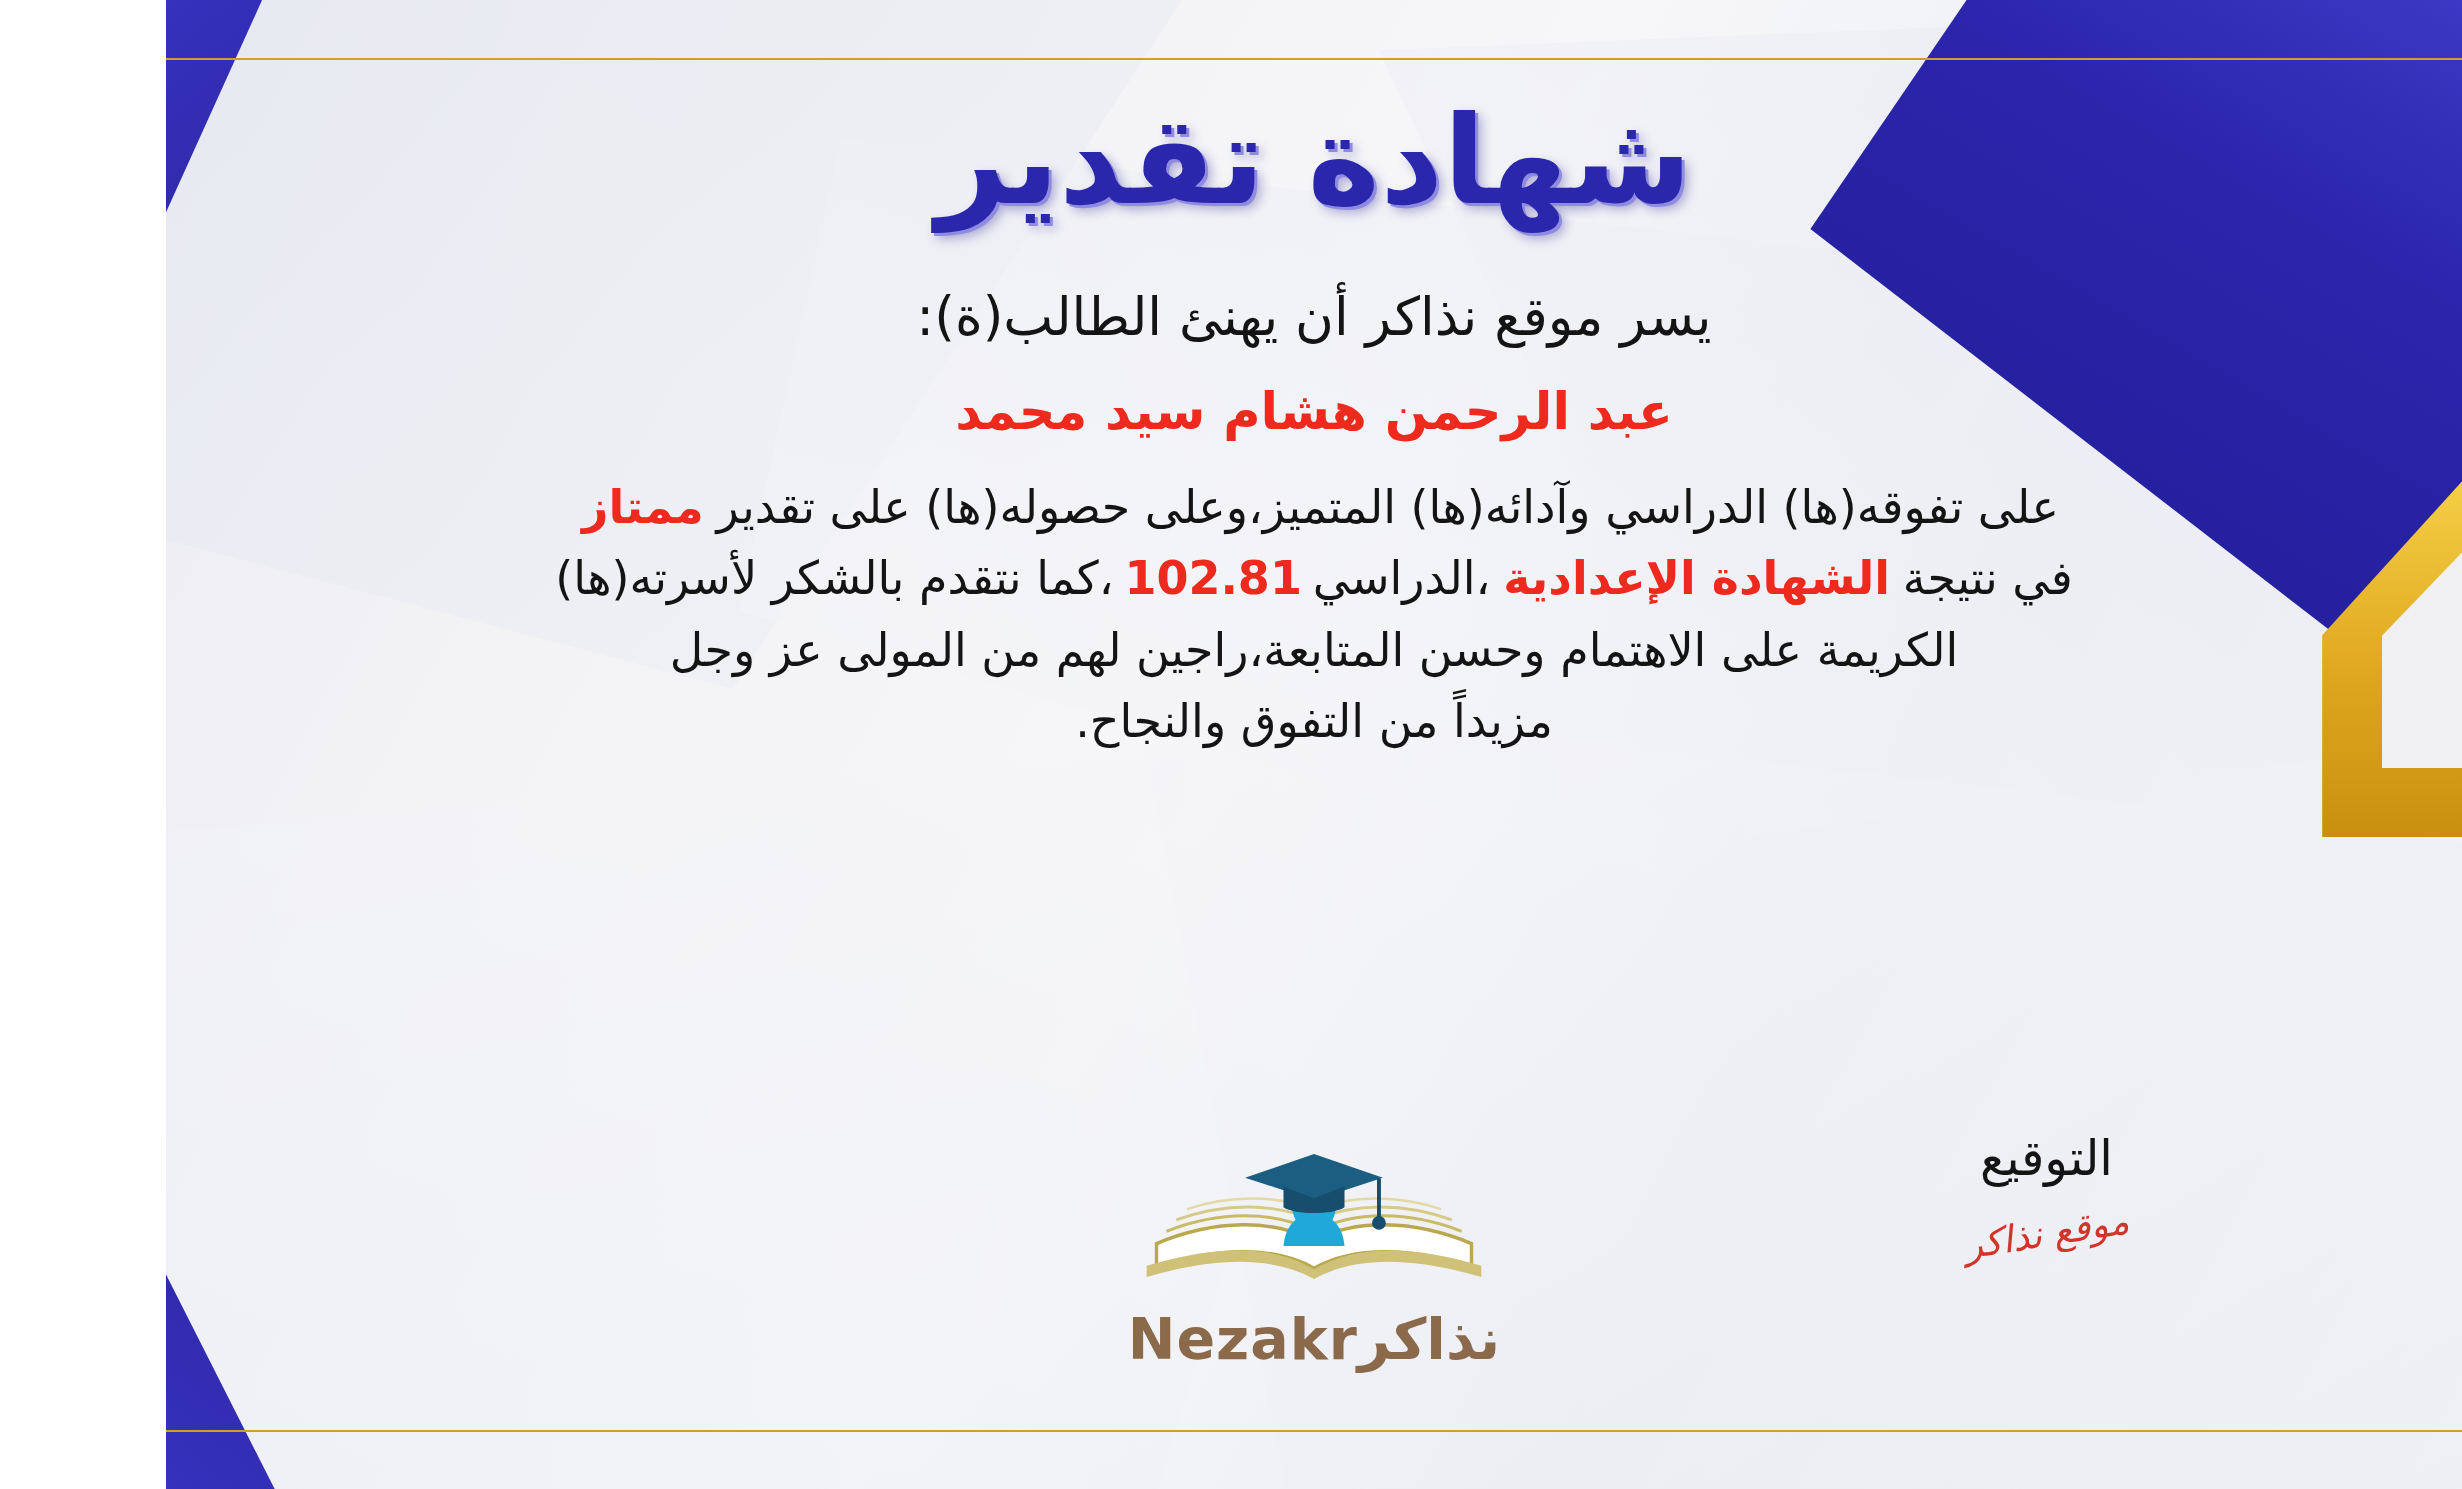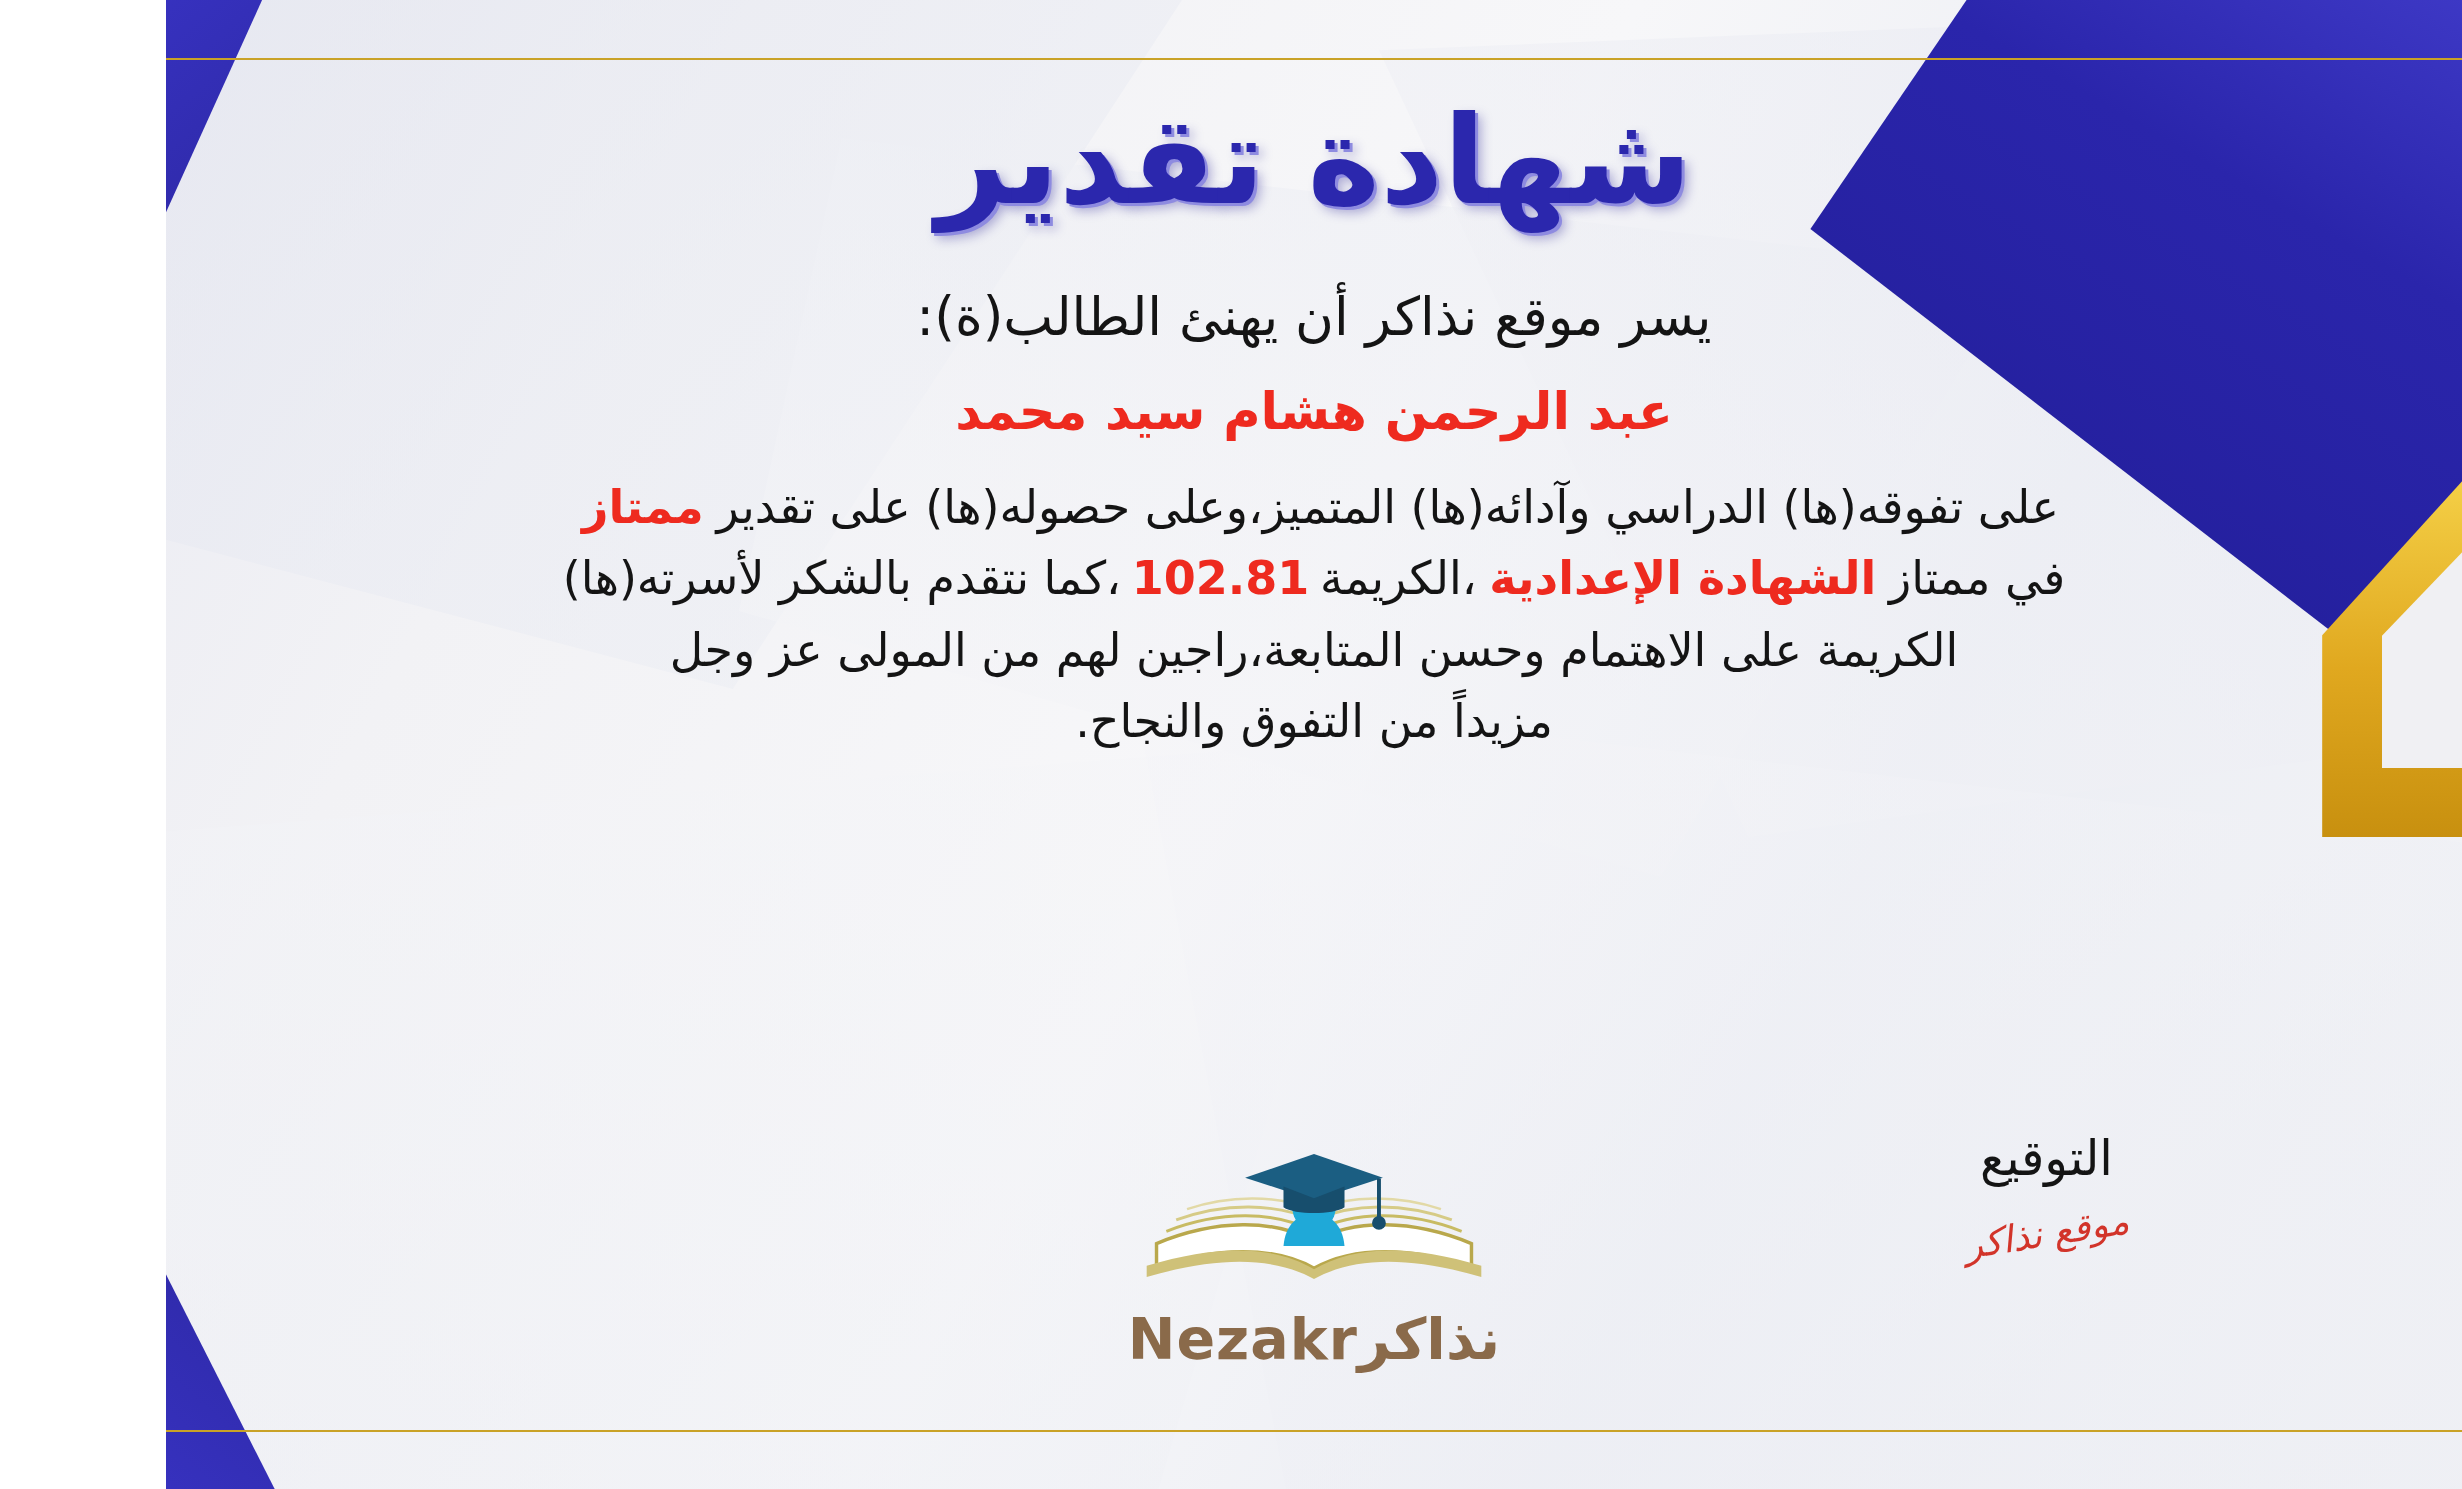--- a/index.html
+++ b/index.html
@@ -329,21 +329,21 @@
     <div class="title">شهادة تقدير</div>
 
     <div class="body-block">
 
       <div class="intro">يسر موقع نذاكر أن يهنئ الطالب(ة):</div>
 
       <div class="student-name">عبد الرحمن هشام سيد محمد</div>
 
       <div class="paragraph">
         <span>على تفوقه(ها) الدراسي وآدائه(ها) المتميز،وعلى حصوله(ها) على تقدير</span><span class="hl">ممتاز</span><br>
-        <span>في ممتاز</span><span class="hl">الشهادة الإعدادية</span><span>،الكريمة</span><span class="num">102.81</span><span>،كما نتقدم بالشكر لأسرته(ها)</span><br>
+        <span>في نتيجة</span><span class="hl">الشهادة الإعدادية</span><span>،الدراسي</span><span class="num">102.81</span><span>،كما نتقدم بالشكر لأسرته(ها)</span><br>
         <span>الكريمة على الاهتمام وحسن المتابعة،راجين لهم من المولى عز وجل</span><br>
         <span>مزيداً من التفوق والنجاح.</span>
       </div>
 
     </div>
   </div>
 
   <div class="footer">
 
     <div class="signature-block">

